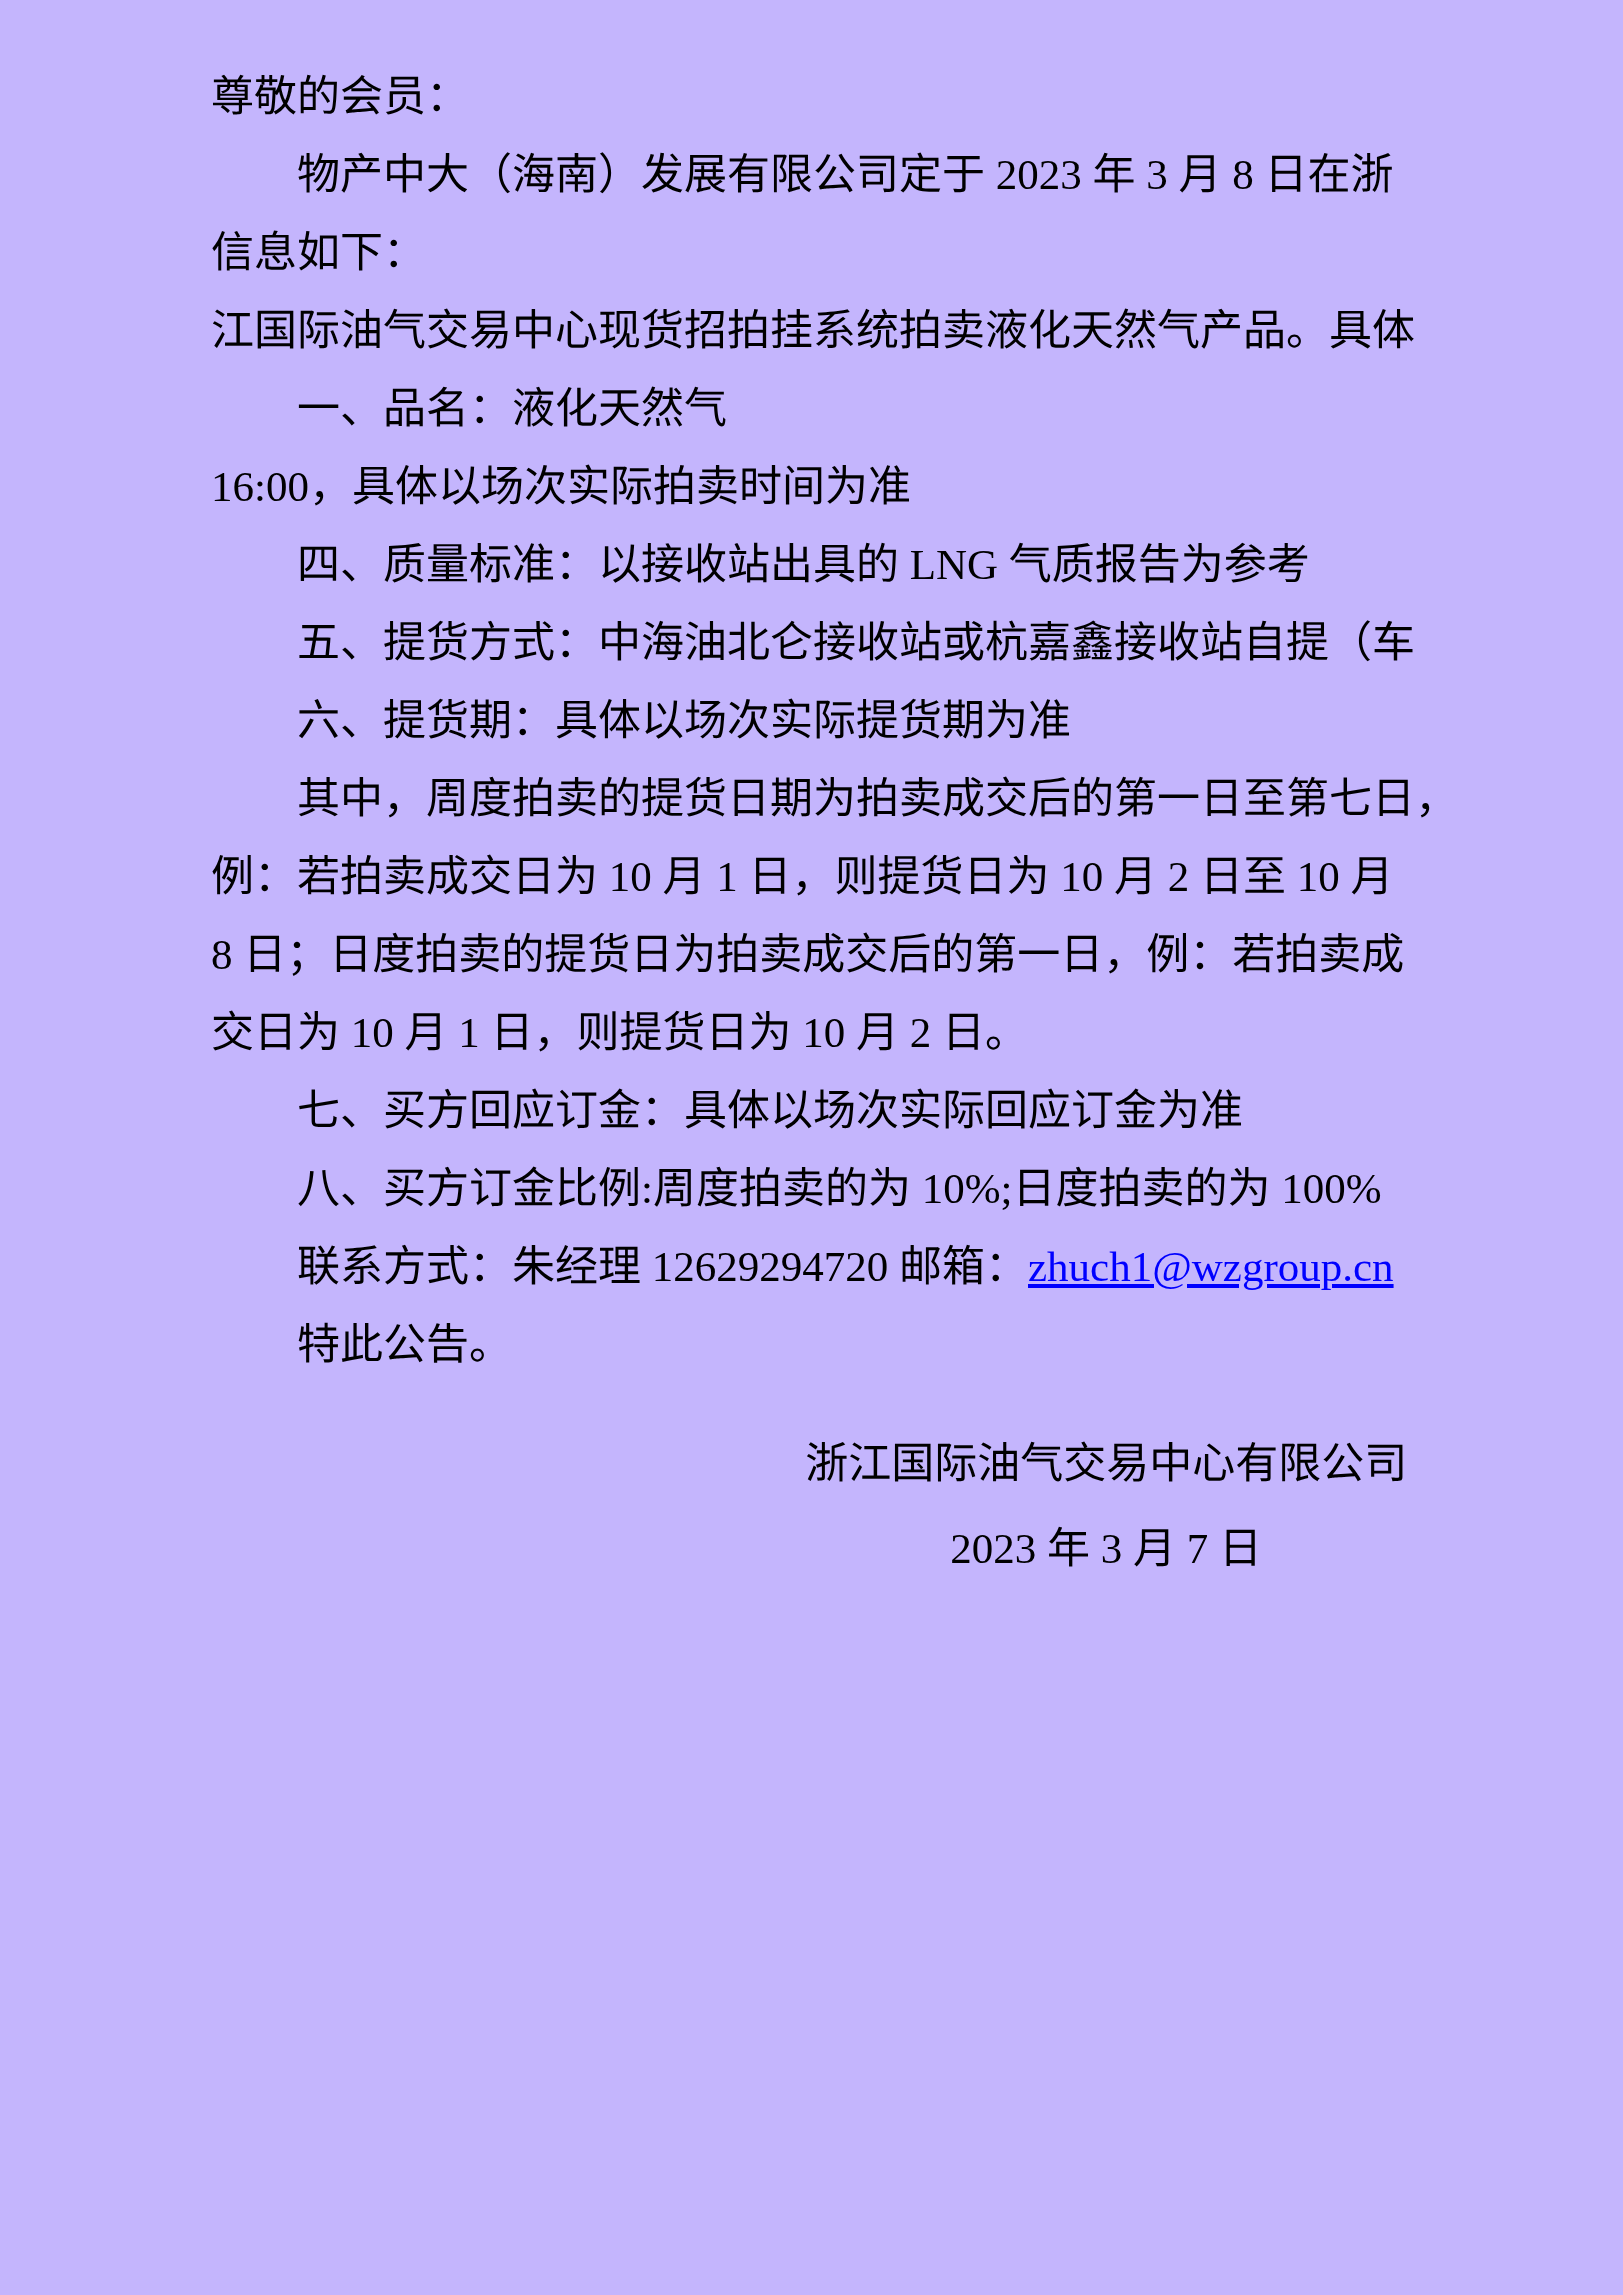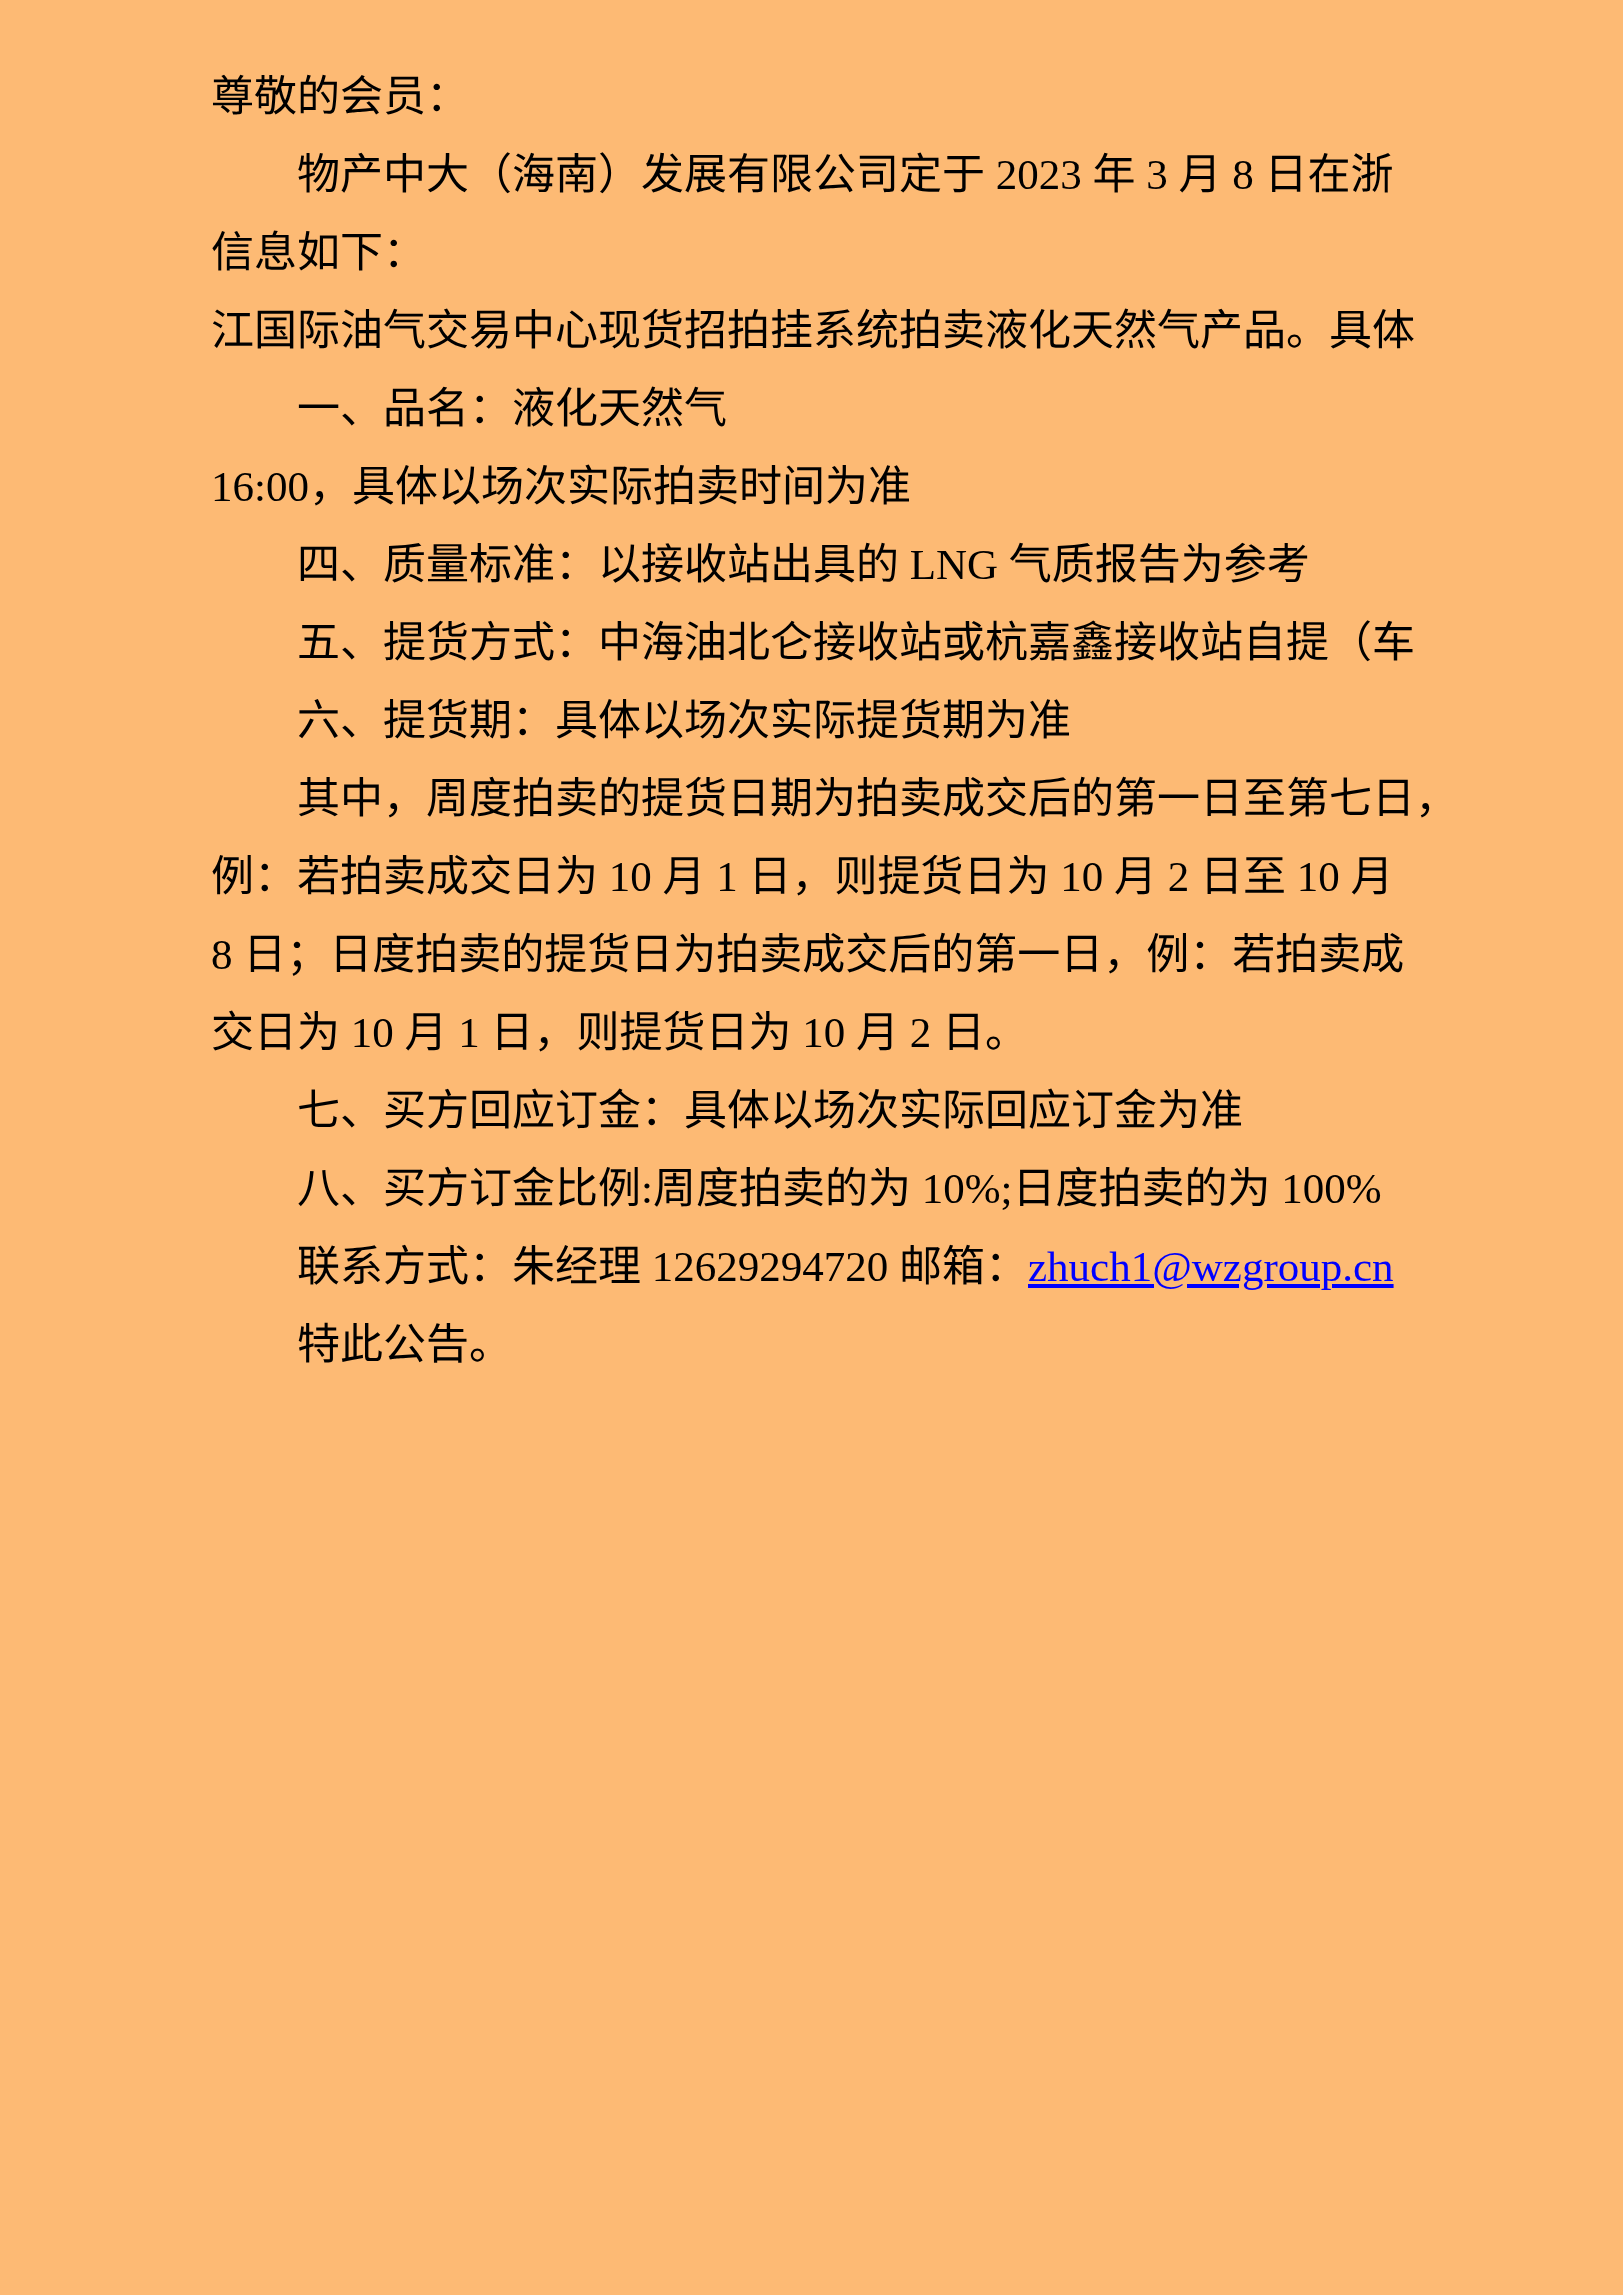--- a/index.html
+++ b/index.html
@@ -4,21 +4,21 @@
 <style>
   html, body {
     margin: 0;
     padding: 0;
     background: #ffffff;
   }
   .page {
     position: relative;
     width: 1623px;
     height: 2295px;
-    background: #fdba74;
+    background: #c4b5fd;
     overflow: hidden;
     font-family: "Liberation Serif", "DejaVu Serif", serif;
     color: #000000;
   }
   .content {
     position: absolute;
     left: 211px;
     top: 58px;
     width: 1203px;
   }
@@ -74,16 +74,22 @@
     <div class="line">交日为 10 月 1 日，则提货日为 10 月 2 日。</div>
     <div class="line indent">七、买方回应订金：具体以场次实际回应订金为准</div>
     <div class="line indent">八、买方订金比例:周度拍卖的为 10%;日度拍卖的为 100%</div>
 
     <div class="line indent">
       <span>联系方式：朱经理 12629294720 邮箱：</span><a class="email-link">zhuch1@wzgroup.cn</a>
     </div>
 
     <div class="line indent">特此公告。</div>
 
+    <div class="signature">
+      <div class="signature-inner">
+        <div class="sig-line">浙江国际油气交易中心有限公司</div>
+        <div class="sig-line">2023 年 3 月 7 日</div>
+      </div>
+    </div>
 
   </div>
 </div>
 
 
 </body></html>

